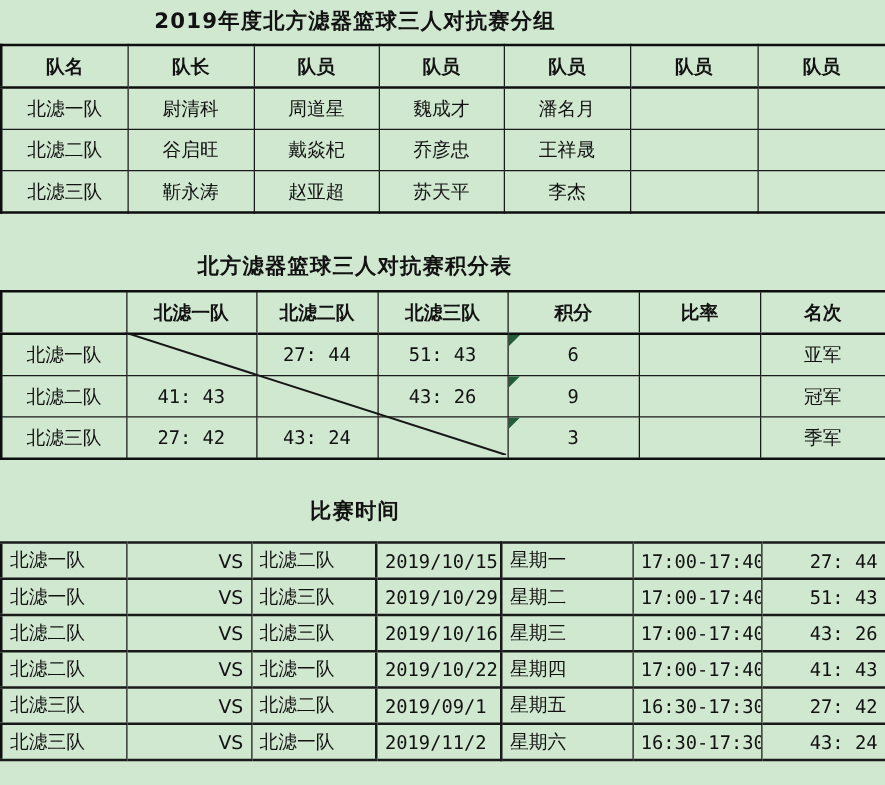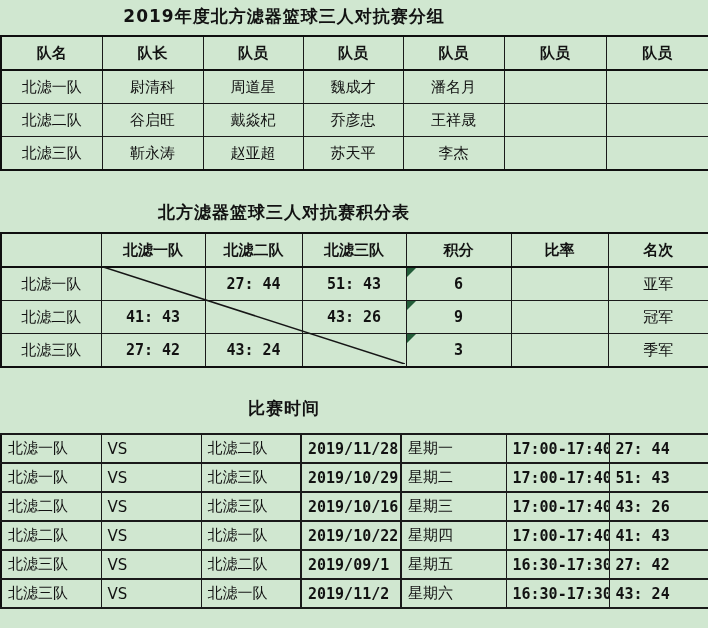--- a/index.html
+++ b/index.html
@@ -30,37 +30,37 @@
     height:32px;
     padding:0 6px;
     font-size:15px;
     white-space:nowrap;
     overflow:hidden;
     font-weight:normal;
   }
   .tbl thead th{border-bottom:2px solid #0f0f0f;font-weight:bold;}
   .cjk{font-weight:bold;}
   .num{font-family:"DejaVu Sans Mono","Liberation Mono",monospace;font-size:14px;font-weight:normal;}
-  td.num,th.num{font-weight:bold;}
+  td.num,th.num{font-weight:normal;}
   
   .tbl1{top:35px;}
   .tbl1 th,.tbl1 td{text-align:center;}
   
   .tbl2{top:232px;}
   .tbl2 th,.tbl2 td{text-align:center;}
   td.flag{position:relative;}
   td.flag::before{
     content:"";position:absolute;top:0;left:0;
     border-top:9px solid #225c38;
     border-right:9px solid transparent;
   }
   
   .tbl3{top:433px;}
   .tbl3 td{height:27px;border-top-width:2px;border-bottom-width:2px;text-align:left;}
-  .tbl3 td:nth-child(2),.tbl3 td:nth-child(7){text-align:left;}
+  .tbl3 td:nth-child(2),.tbl3 td:nth-child(7){text-align:right;}
   .tbl3 td:nth-child(4){border-left-width:2px;border-right-width:2px;}
   
   .diag{
     position:absolute;left:100px;top:266px;
     width:305px;height:98px;
     pointer-events:none;
   }
 </style>
 </head>
 <body>
@@ -189,21 +189,21 @@
       <col style="width:100px">
         <col style="width:105px">
         <col style="width:103px">
       <col style="width:100px">
     </colgroup>
   <tbody>
         <tr>
           <td class="cjk">北滤一队</td>
           <td>VS</td>
           <td class="cjk">北滤二队</td>
-          <td class="num">2019/11/28</td>
+          <td class="num">2019/10/15</td>
           <td class="cjk">星期一</td>
           <td class="num">17:00-17:40</td>
           <td class="num">27: 44</td>
         </tr>
         <tr>
           <td class="cjk">北滤一队</td>
           <td>VS</td>
           <td class="cjk">北滤三队</td>
           <td class="num">2019/10/29</td>
           <td class="cjk">星期二</td>

